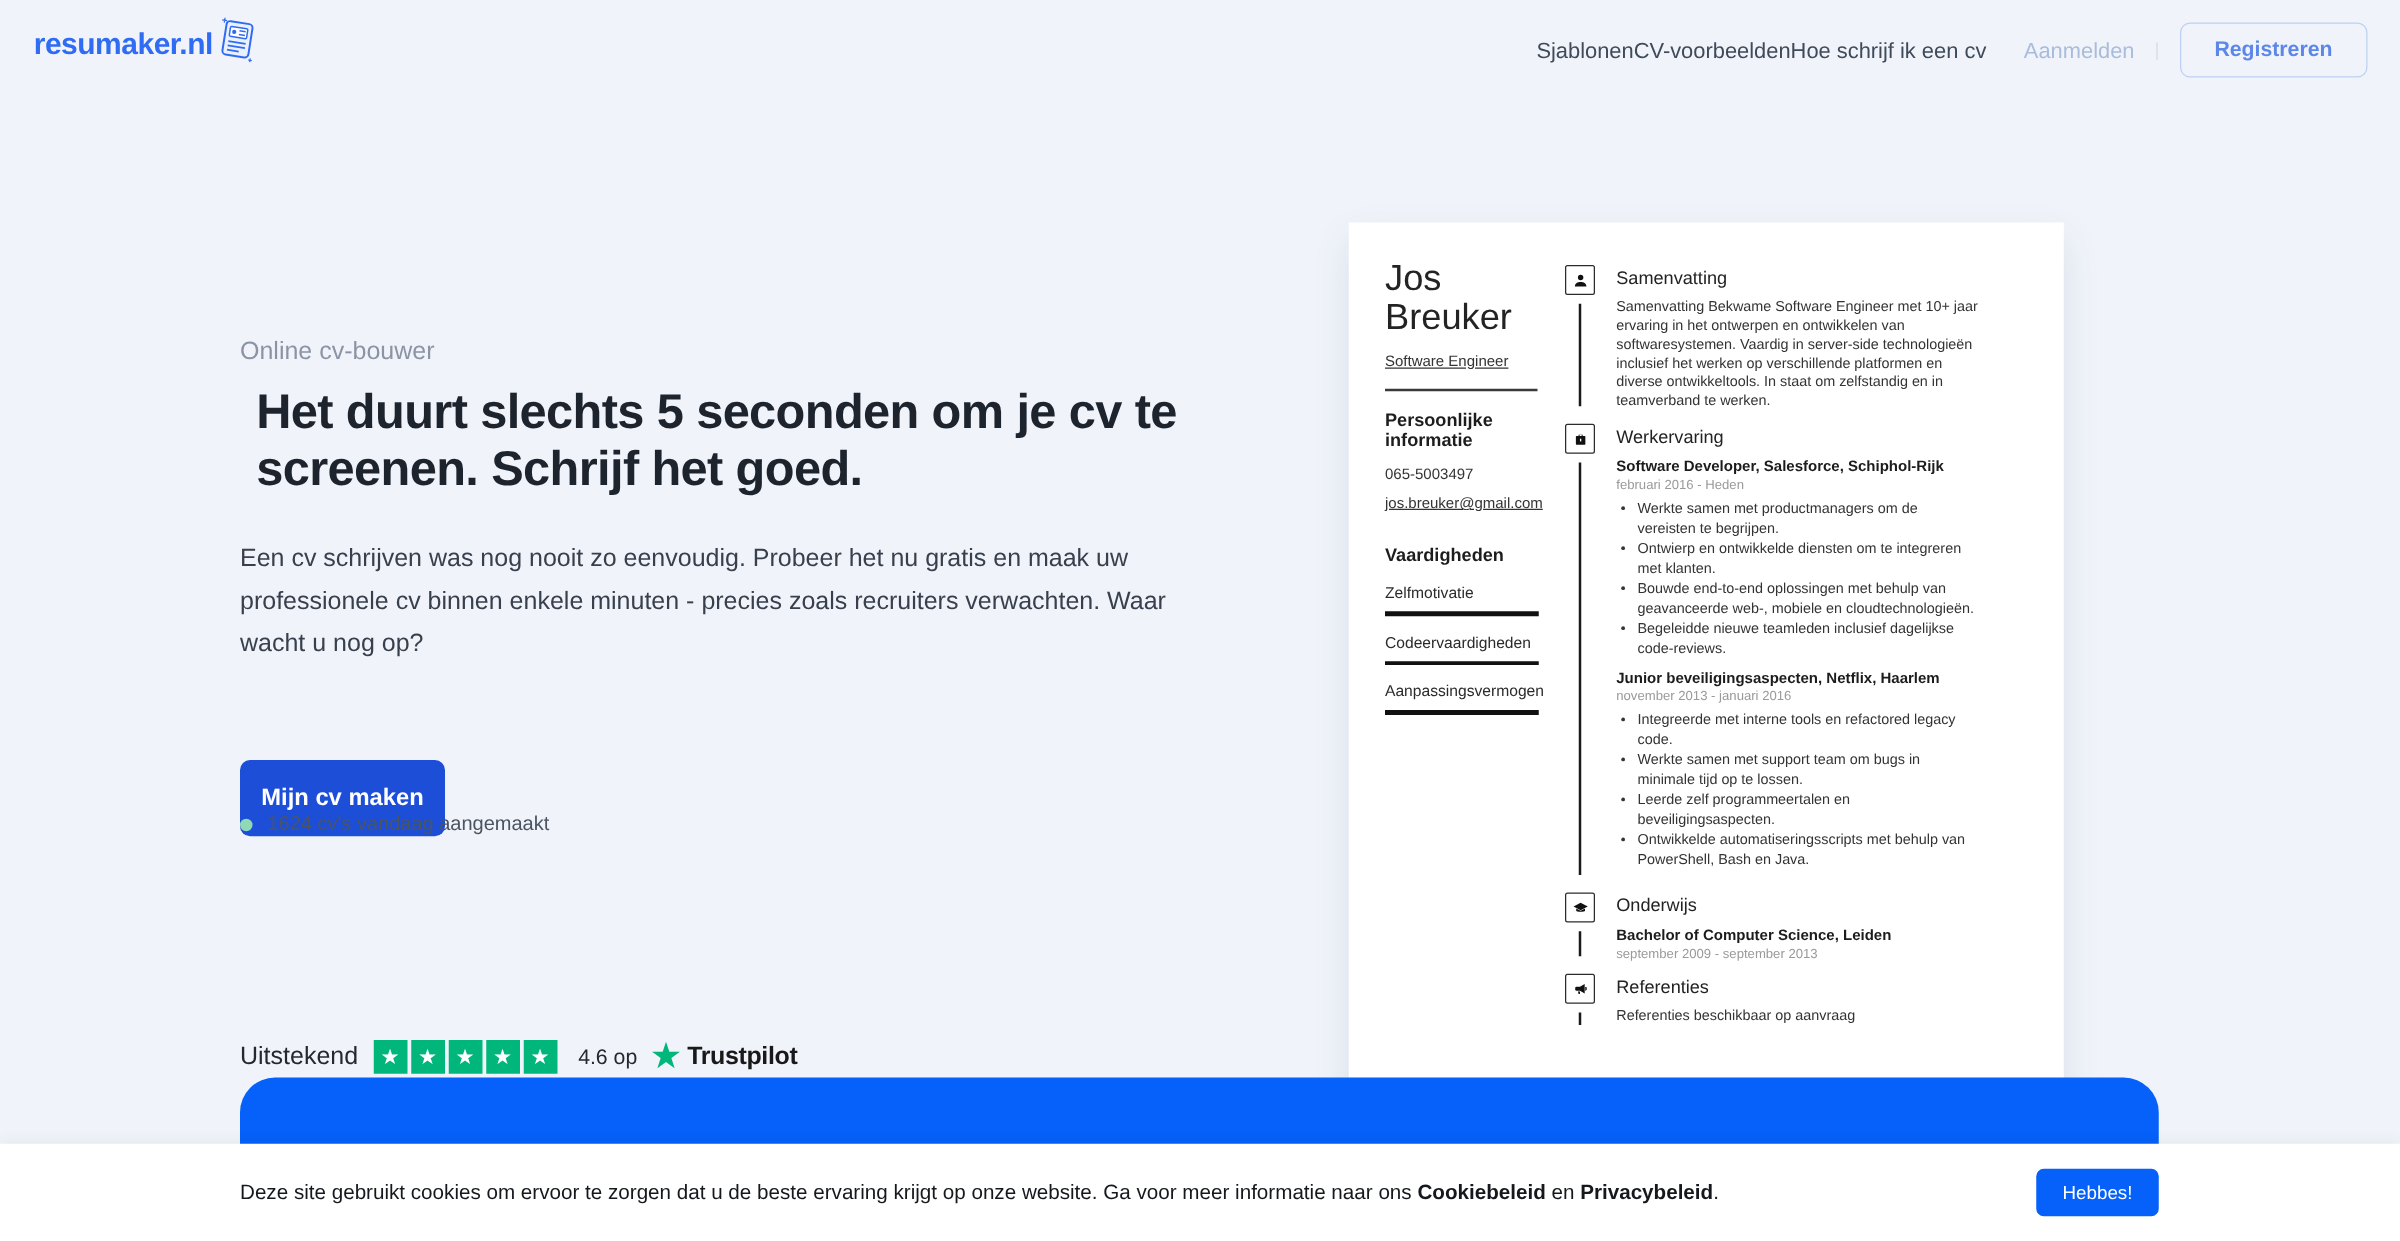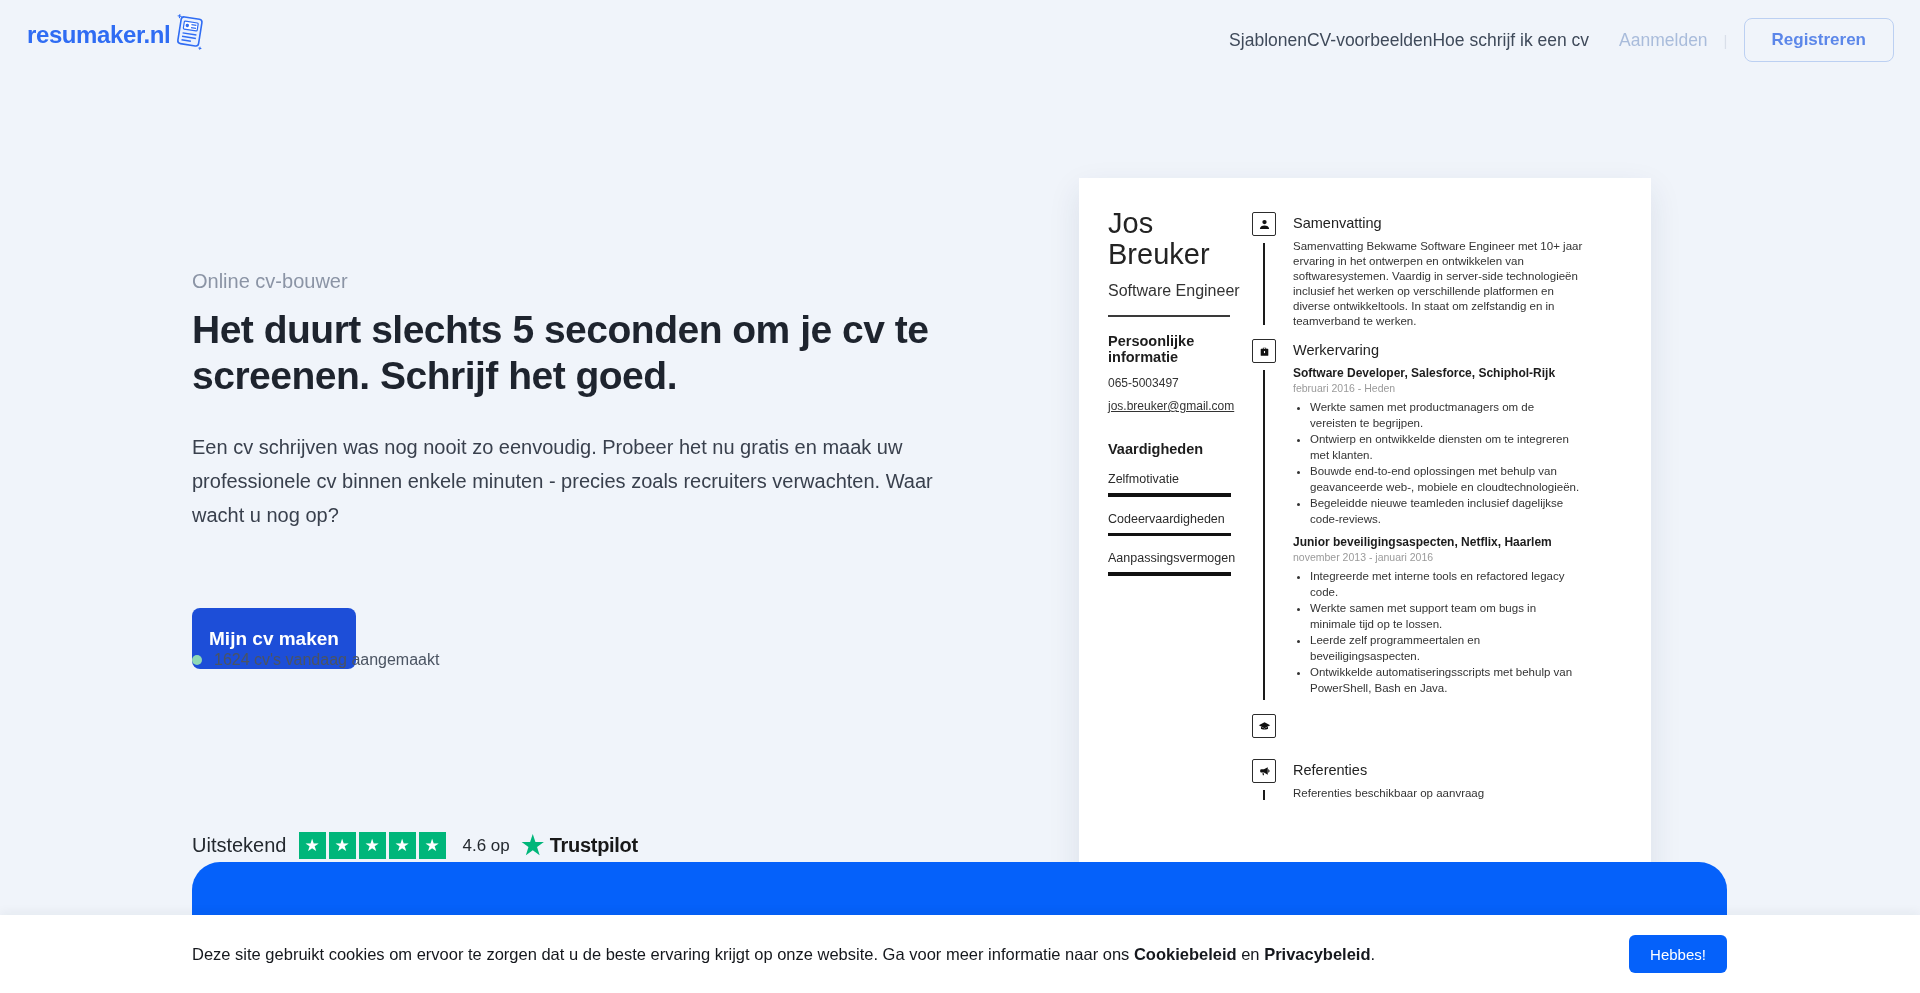--- a/index.html
+++ b/index.html
@@ -17,21 +17,21 @@
   .nav a.nav-link { text-decoration:none; color:#3f4a5a; font-size:17.5px; }
   .nav .signin { color:#a9bcdb; margin-left:30px; font-size:17.5px; text-decoration:none; }
   .nav .nav-sep { color:#d9dfe9; margin:0 16px; font-size:15px; }
   .btn-register { display:inline-block; border:1.5px solid #bcd0f2; border-radius:8px; background:transparent;
                   color:#5c87e9; font-weight:700; font-size:17px; padding:11px 27px; cursor:pointer;
                   font-family:"Liberation Sans", sans-serif; }
 
   
   .hero { position:absolute; left:192px; top:0; width:800px; height:900px; z-index:3; }
   .eyebrow { position:absolute; top:270px; left:0; font-size:20px; color:#8b94a5; }
-  .headline { position:absolute; top:307px; left:0; width:760px; font-size:39px; line-height:46px;
+  .headline { position:absolute; top:307px; left:13px; width:760px; font-size:39px; line-height:46px;
               font-weight:700; color:#1e242e; letter-spacing:-0.5px; }
   .lede { position:absolute; top:430px; left:0; width:755px; font-size:20px; line-height:34px; color:#39404d; }
   .btn-cta { position:absolute; top:608px; left:0; width:164px; height:61px; background:#1d4ed8; border:none;
              border-radius:8px; color:#fff; font-size:19px; font-weight:700; cursor:pointer;
              font-family:"Liberation Sans", sans-serif; }
   .counter-row { position:absolute; top:651px; left:0; display:flex; align-items:center; }
   .counter-dot { width:10px; height:10px; border-radius:50%; background:#8fd9b5; margin-right:12px; }
   .counter-text { font-size:16px; color:#4b5462; }
 
   .trust-row { position:absolute; top:832px; left:0; display:flex; align-items:center; }
@@ -44,21 +44,21 @@
   .tp-logo { display:flex; align-items:center; }
   .tp-logo-star { color:#00b67a; font-size:29px; line-height:27px; margin-right:4px; }
   .tp-logo-star::before { content:"★"; }
   .tp-logo-text { font-size:20px; font-weight:700; color:#191919; letter-spacing:-0.3px; }
 
   
   .cv-card { position:absolute; left:1079px; top:178px; width:572px; height:725px; background:#fff;
              box-shadow:0 12px 30px rgba(30,50,90,0.10); z-index:1; color:#222; }
   .cv-left { position:absolute; left:29px; top:30px; width:138px; }
   .cv-name { font-size:29px; line-height:31px; font-weight:500; color:#232323; }
-  .cv-jobtitle { font-size:16px; color:#333; margin-top:12px; }
+  .cv-jobtitle { font-size:12px; color:#333; margin-top:12px;text-decoration:underline; }
   .cv-divider { width:122px; height:2px; background:#3a3a3a; margin-top:15px; }
   .cv-subhead { font-size:14.5px; font-weight:700; color:#1d1d1d; margin-top:16px; }
   .cv-phone { font-size:12px; color:#333; margin-top:11px; }
   .cv-email { font-size:12px; color:#333; margin-top:9px; text-decoration:underline; }
   .cv-skills-head { font-size:14.5px; font-weight:700; color:#1d1d1d; margin-top:28px; }
   .cv-skill { margin-top:12px; }
   .cv-skill .label { font-size:12.5px; color:#2b2b2b; }
   .cv-skill .bar { width:123px; height:3.5px; background:#111; margin-top:6px; }
 
   .cv-right { position:absolute; left:172px; top:34px; width:332px; }
@@ -227,20 +227,25 @@
       <div class="cv-section">
         <div class="cv-icon-col">
           <div class="cv-iconbox">
             <svg width="13" height="13" viewBox="0 0 24 24" fill="#111">
                 <path d="M12 4 1.5 9.5 12 15l10.5-5.5z"></path>
                 <path d="M5.5 12.5v3.5c0 2 13 2 13 0v-3.5l-6.5 3.2z"></path>
               </svg>
           </div>
           <div class="cv-vline"></div>
         </div>
+        <div class="cv-sec-body">
+          <div class="cv-sec-title">Onderwijs</div>
+          <div class="cv-degree">Bachelor of Computer Science, Leiden</div>
+          <div class="cv-degree-period">september 2009 - september 2013</div>
+        </div>
       </div>
 
       <div class="cv-section">
         <div class="cv-icon-col">
           <div class="cv-iconbox">
             <svg width="13" height="13" viewBox="0 0 24 24" fill="#111">
                 <path d="M18 4v14l-7-4H6a2 2 0 0 1-2-2v-2a2 2 0 0 1 2-2h5z"></path>
                 <path d="M19.5 8.5c1.5 1 1.5 4 0 5z" stroke="#111" stroke-width="1.3" fill="none"></path>
                 <path d="M8 15h3v4H9z"></path>
               </svg>

